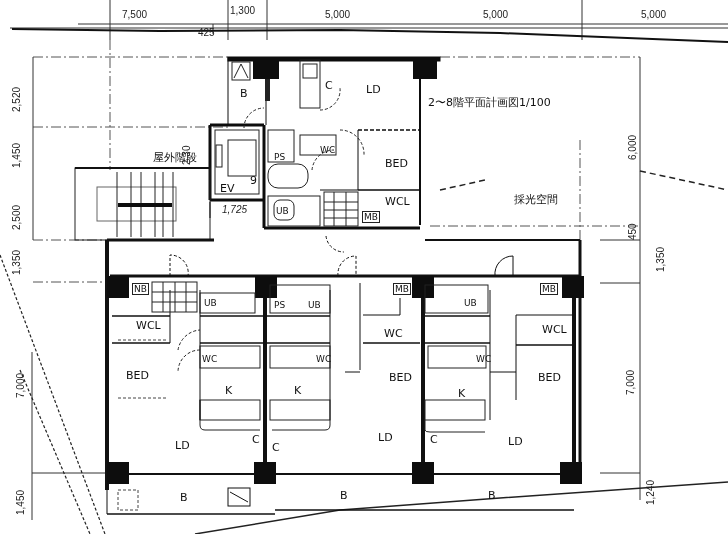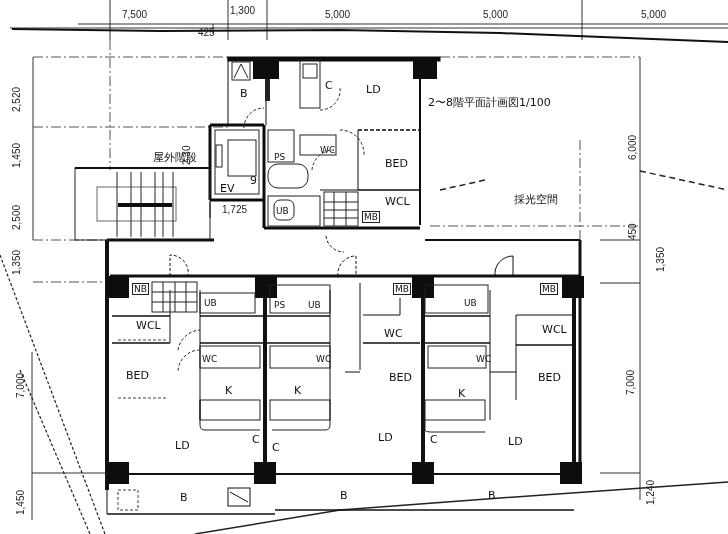--- a/index.html
+++ b/index.html
@@ -230,21 +230,21 @@
 <span class="dim vert" style="left:628px;top:160px;">6,000</span>
 <span class="dim vert" style="left:628px;top:240px;">450</span>
 <span class="dim vert" style="left:656px;top:272px;">1,350</span>
 <span class="dim vert" style="left:626px;top:395px;">7,000</span>
 <span class="dim vert" style="left:646px;top:505px;">1,240</span>
 
 <span class="lbl title" style="left:428px;top:97px;">2〜8階平面計画図1/100</span>
 <span class="lbl" style="left:106px;top:152px;margin-left:47px;">屋外階段</span>
 <span class="dim vert" style="left:182px;top:165px;">2,30</span>
 <span class="lbl" style="left:514px;top:194px;">採光空間</span>
-<span class="dim" style="left:222px;top:205px;">1,725</span>
+<span class="dim" style="left:222px;top:205px;font-style:italic;">1,725</span>
 
 <span class="lbl" style="left:240px;top:88px;">B</span>
 <span class="lbl" style="left:325px;top:80px;">C</span>
 <span class="lbl" style="left:366px;top:84px;">LD</span>
 <span class="lbl" style="left:385px;top:158px;">BED</span>
 <span class="lbl" style="left:385px;top:196px;">WCL</span>
 <span class="lbl box" style="left:362px;top:211px;">MB</span>
 <span class="lbl small" style="left:276px;top:206px;">UB</span>
 <span class="lbl small" style="left:320px;top:145px;">WC</span>
 <span class="lbl small" style="left:274px;top:152px;">PS</span>

